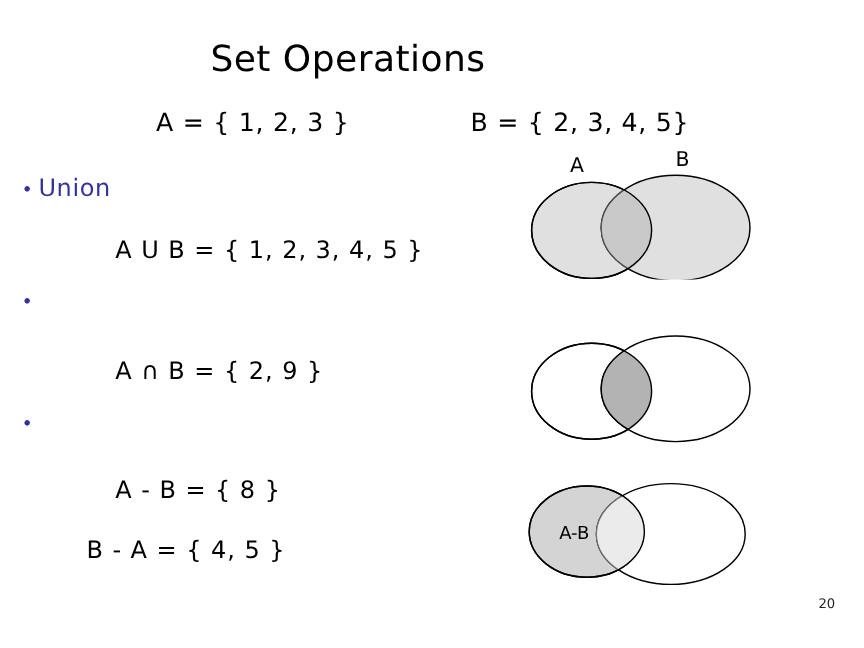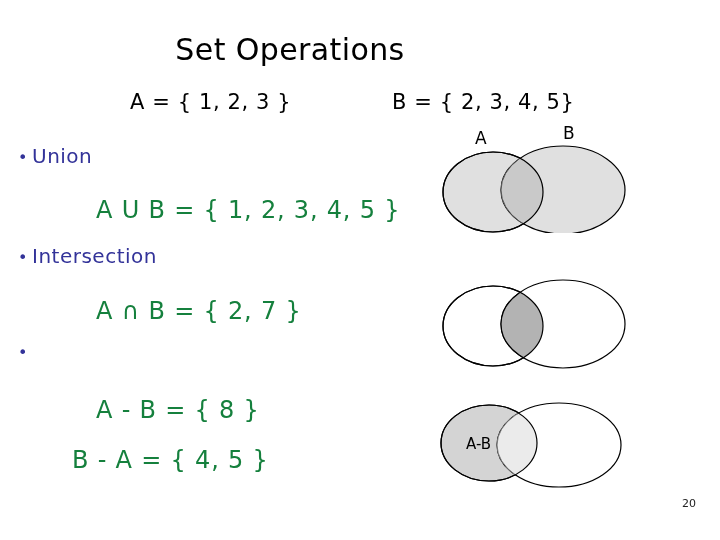--- a/index.html
+++ b/index.html
@@ -59,22 +59,22 @@
     font-size: 16px;
     line-height: 1;
   }
   .bullet-union        { top: 144px; }
   .bullet-intersection { top: 244px; }
   .bullet-difference   { top: 345px; }
 
   
   .equation {
     position: absolute;
-    font-size: 24px;
-    color: #15803d;
+    font-size: 20px;
+    color: #000000;
     letter-spacing: 0.8px;
     white-space: nowrap;
   }
   .eq-union        { left: 96px;  top: 196px; }
   .eq-intersection { left: 96px;  top: 297px; }
   .eq-diff-ab      { left: 96px;  top: 396px; }
   .eq-diff-ba      { left: 72px;  top: 446px; }
 
   
   .venn {
@@ -115,23 +115,22 @@
   <div class="set-def set-def-b">B = { 2, 3, 4, 5}</div>
 
   <div class="bullet-row bullet-union">
     <span class="bullet-dot">•</span>
     <span>Union</span>
   </div>
   <div class="equation eq-union">A U B = { 1, 2, 3, 4, 5 }</div>
 
   <div class="bullet-row bullet-intersection">
     <span class="bullet-dot">•</span>
-    <span>Intersection</span>
   </div>
-  <div class="equation eq-intersection">A ∩ B = { 2, 7 }</div>
+  <div class="equation eq-intersection">A ∩ B = { 2, 9 }</div>
 
   <div class="bullet-row bullet-difference">
     <span class="bullet-dot">•</span>
   </div>
   <div class="equation eq-diff-ab">A - B = { 8 }</div>
   <div class="equation eq-diff-ba">B - A = { 4, 5 }</div>
 
   <svg class="venn venn-union" width="200" height="115" viewBox="0 0 200 115">
     <defs>
       <clipPath id="clipA-union">

